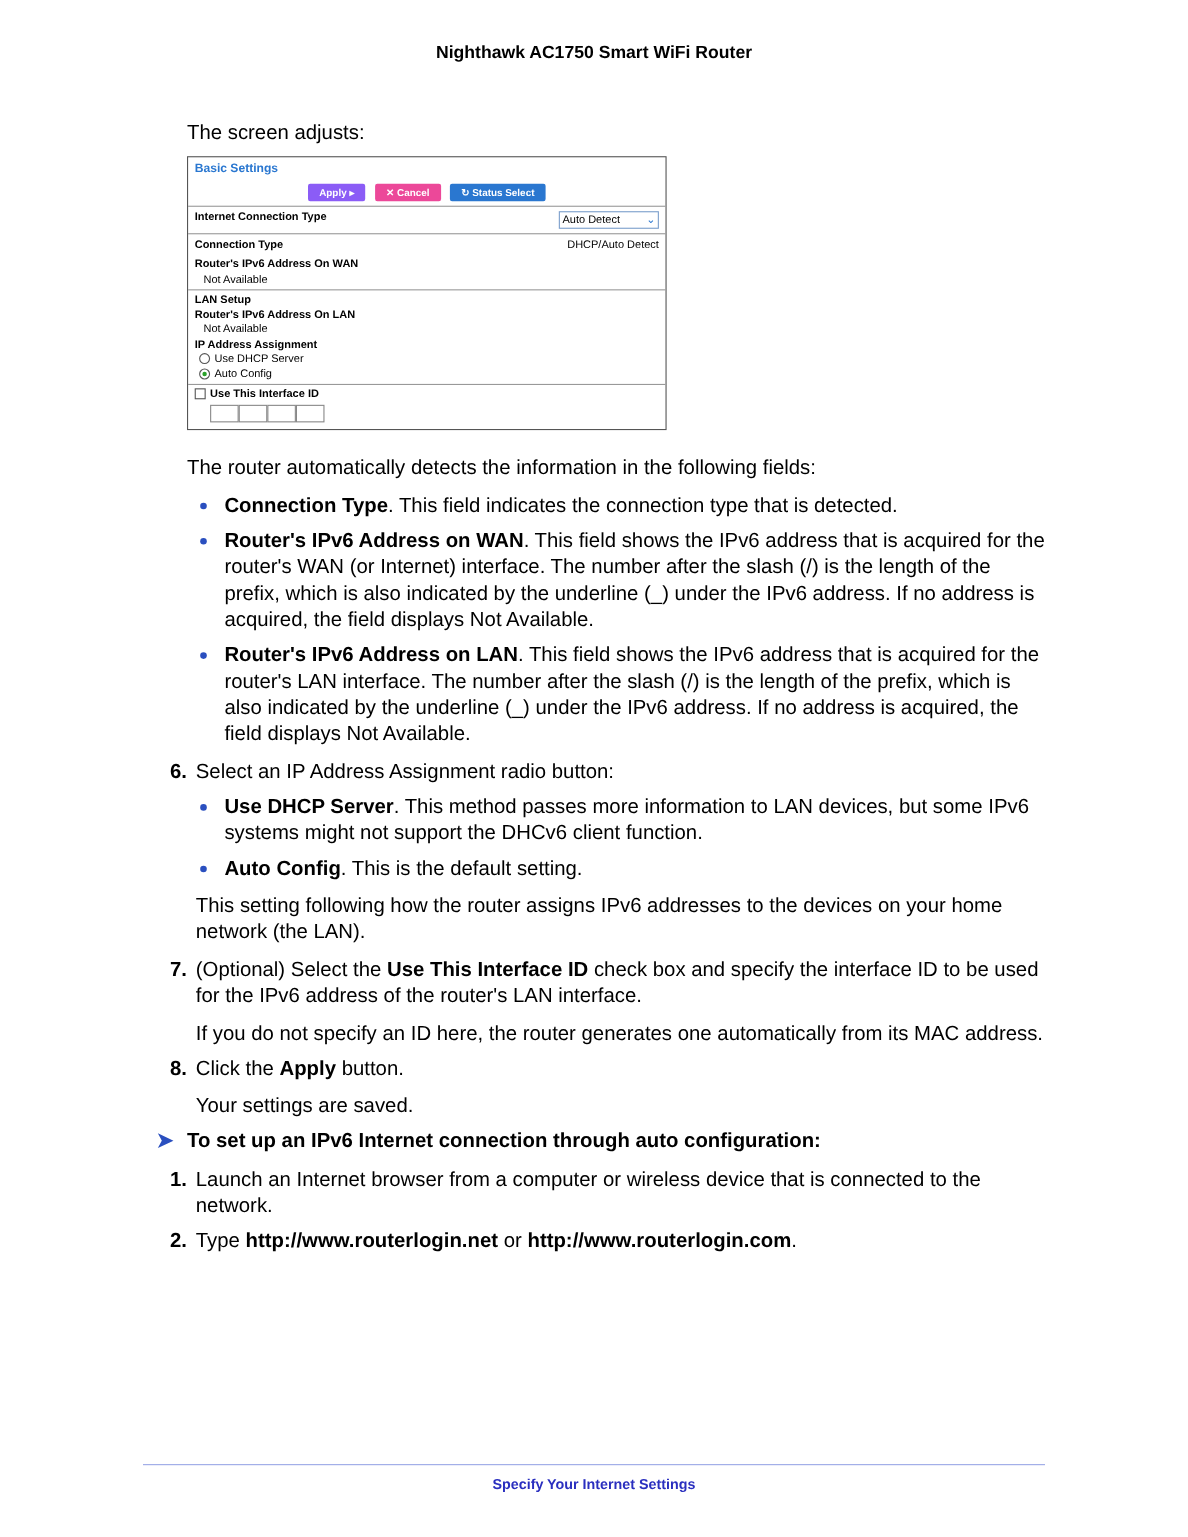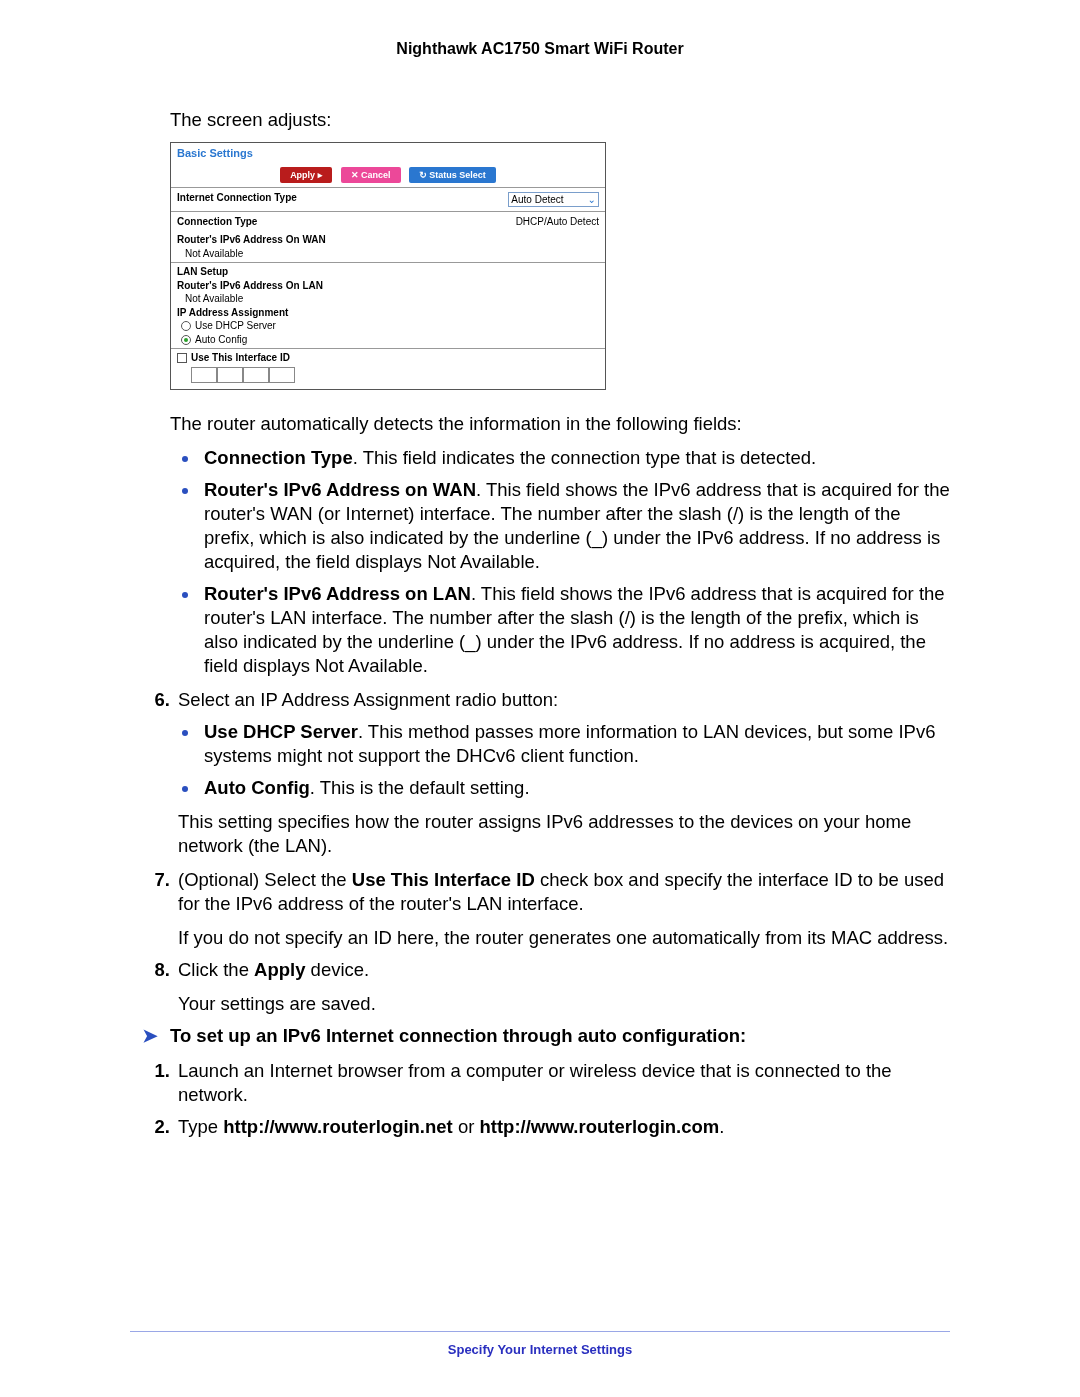--- a/index.html
+++ b/index.html
@@ -50,21 +50,21 @@
   }
   .ui-btn {
     display: inline-block;
     color: #fff;
     font-size: 9px;
     font-weight: bold;
     padding: 3px 10px;
     border-radius: 2px;
     margin: 0 3px;
   }
-  .btn-green { background: #b91c1c; }
+  .btn-green { background: #8b5cf6; }
   .btn-red   { background: #ec4899; }
   .btn-blue  { background: #2a77d0; }
   .ui-hr { border-top: 1px solid #999; margin: 0; }
   .ui-row {
     display: flex;
     justify-content: space-between;
     padding: 4px 6px;
     font-size: 10px;
   }
   .ui-row-label { font-weight: bold; }
@@ -232,37 +232,37 @@
   <div class="ol-item">
     <div class="ol-num">6.</div>
     <div class="ol-body">
       <div>Select an IP Address Assignment radio button:</div>
     </div>
   </div>
   <ul class="bullets">
     <li><b>Use DHCP Server</b><span>. This method passes more information to LAN devices, but some IPv6 systems might not support the DHCv6 client function.</span></li>
     <li><b>Auto Config</b><span>. This is the default setting.</span></li>
   </ul>
-  <div class="body-text indent" style="margin-left:48px">This setting specifies how the router assigns IPv6 addresses to the devices on your home network (the LAN).</div>
+  <div class="body-text indent" style="margin-left:48px">This setting following how the router assigns IPv6 addresses to the devices on your home network (the LAN).</div>
 
   <div class="ol-item">
     <div class="ol-num">7.</div>
     <div class="ol-body">
       <div>
         <span>(Optional) Select the </span><b>Use This Interface ID</b><span> check box and specify the interface ID to be used for the IPv6 address of the router's LAN interface.</span>
       </div>
       <div style="margin-top:10px">If you do not specify an ID here, the router generates one automatically from its MAC address.</div>
     </div>
   </div>
 
   <div class="ol-item">
     <div class="ol-num">8.</div>
     <div class="ol-body">
       <div>
-        <span>Click the </span><b>Apply</b><span> device.</span>
+        <span>Click the </span><b>Apply</b><span> button.</span>
       </div>
       <div style="margin-top:10px">Your settings are saved.</div>
     </div>
   </div>
 
 
   <div class="task-line">
     <span class="arrow">➤</span>
     <span>To set up an IPv6 Internet connection through auto configuration:</span>
   </div>

